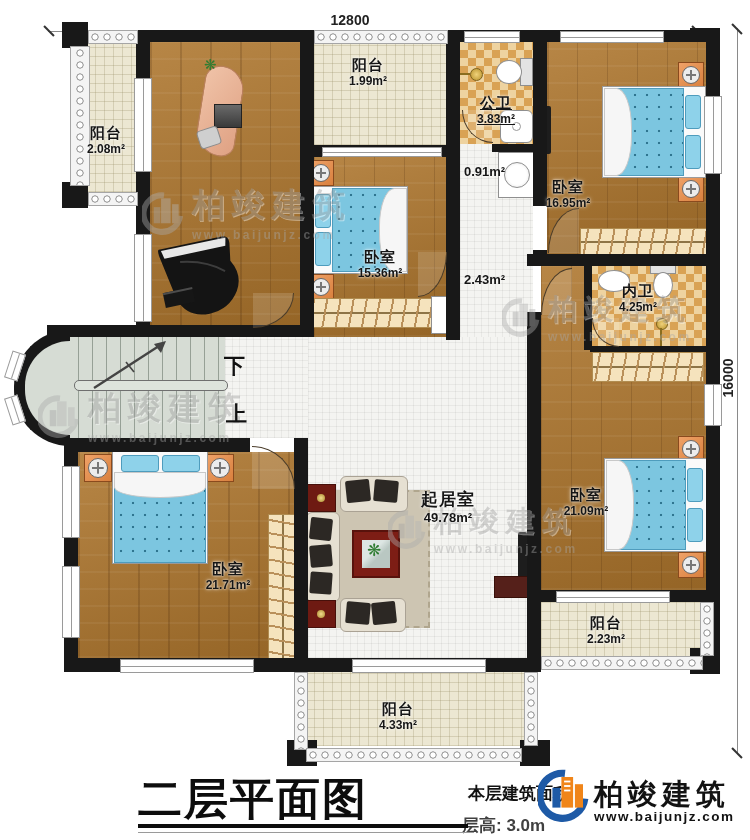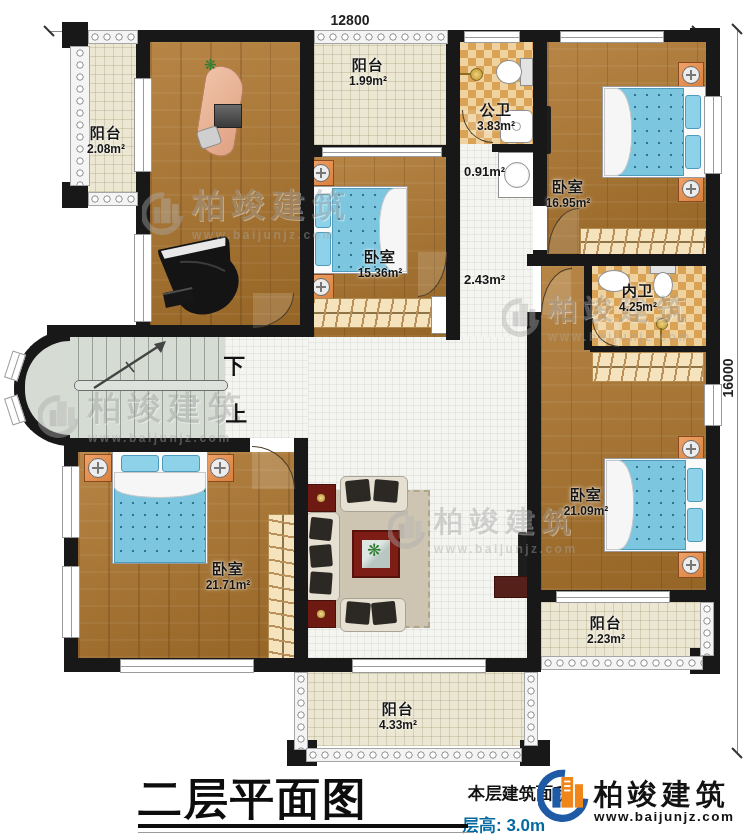--- a/index.html
+++ b/index.html
@@ -80,21 +80,21 @@
   
   .wm{z-index:4;display:flex;align-items:center;gap:6px;opacity:.42;pointer-events:none;}
   .wm-name{font-size:33px;font-weight:bold;color:#9f9f9f;letter-spacing:7px;white-space:nowrap;
     text-shadow:1px 1px 0 #fff;}
   .wm-url{font-size:12px;font-weight:bold;color:#a8a8a8;letter-spacing:2.5px;white-space:nowrap;}
   
   .tb-title{position:absolute;left:138px;top:770px;font-size:44px;font-weight:bold;
     letter-spacing:2px;color:#0d0d0d;z-index:7;}
   .tb-scale{position:absolute;left:372px;top:774px;font-size:41px;font-weight:500;color:#0d0d0d;z-index:7;}
   .tb-note1{position:absolute;left:468px;top:782px;font-size:17px;font-weight:bold;color:#111;z-index:7;}
-  .tb-note2{position:absolute;left:462px;top:814px;font-size:17px;font-weight:bold;color:#0369a1;z-index:7;}
+  .tb-note2{position:absolute;left:462px;top:814px;font-size:17px;font-weight:bold;color:#404040;z-index:7;}
   .brand-name{position:absolute;left:594px;top:775px;font-size:29px;font-weight:bold;
     letter-spacing:5px;color:#121212;z-index:8;white-space:nowrap;}
   .brand-url{position:absolute;left:594px;top:809px;font-size:13.5px;font-weight:bold;
     letter-spacing:1.5px;color:#121212;z-index:8;white-space:nowrap;}
 </style>
 </head>
 <body>
 
 <div id="canvas">
 
@@ -313,41 +313,45 @@
       <span class="rarea">2.08m²</span>
     </div>
   <div class="abs room-label" style="left:330px;top:56px;width:76px;">
     <span class="rname">阳台</span>
       <span class="rarea">1.99m²</span>
     </div>
   <div class="abs room-label" style="left:330px;top:248px;width:100px;">
     <span class="rname">卧室</span>
       <span class="rarea">15.36m²</span>
     </div>
-  <div class="abs room-label" style="left:458px;top:101px;width:76px;">
+  <div class="abs room-label" style="left:458px;top:94px;width:76px;text-decoration:underline;">
     <span class="rname">公卫</span>
       <span class="rarea">3.83m²</span>
     </div>
   <div class="abs small-area" style="left:464px;top:164px;">0.91m²</div>
   <div class="abs small-area" style="left:464px;top:272px;">2.43m²</div>
   <div class="abs room-label" style="left:518px;top:178px;width:100px;">
     <span class="rname">卧室</span>
       <span class="rarea">16.95m²</span>
     </div>
   <div class="abs room-label" style="left:600px;top:282px;width:76px;">
     <span class="rname">内卫</span>
       <span class="rarea">4.25m²</span>
     </div>
   <div class="abs room-label" style="left:536px;top:486px;width:100px;">
     <span class="rname">卧室</span>
       <span class="rarea">21.09m²</span>
     </div>
   <div class="abs room-label" style="left:568px;top:614px;width:76px;">
     <span class="rname">阳台</span>
       <span class="rarea">2.23m²</span>
+    </div>
+  <div class="abs room-label" style="left:396px;top:490px;width:104px;">
+    <span class="rname" style="font-size:17px;">起居室</span>
+      <span class="rarea" style="font-size:13px;">49.78m²</span>
     </div>
   <div class="abs room-label" style="left:178px;top:560px;width:100px;">
     <span class="rname">卧室</span>
       <span class="rarea">21.71m²</span>
     </div>
   <div class="abs room-label" style="left:360px;top:700px;width:76px;">
     <span class="rname">阳台</span>
       <span class="rarea">4.33m²</span>
     </div>
 

